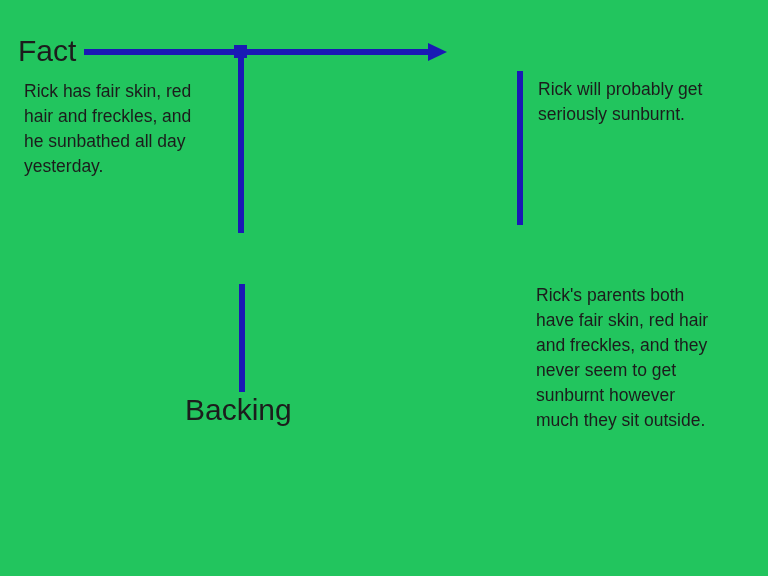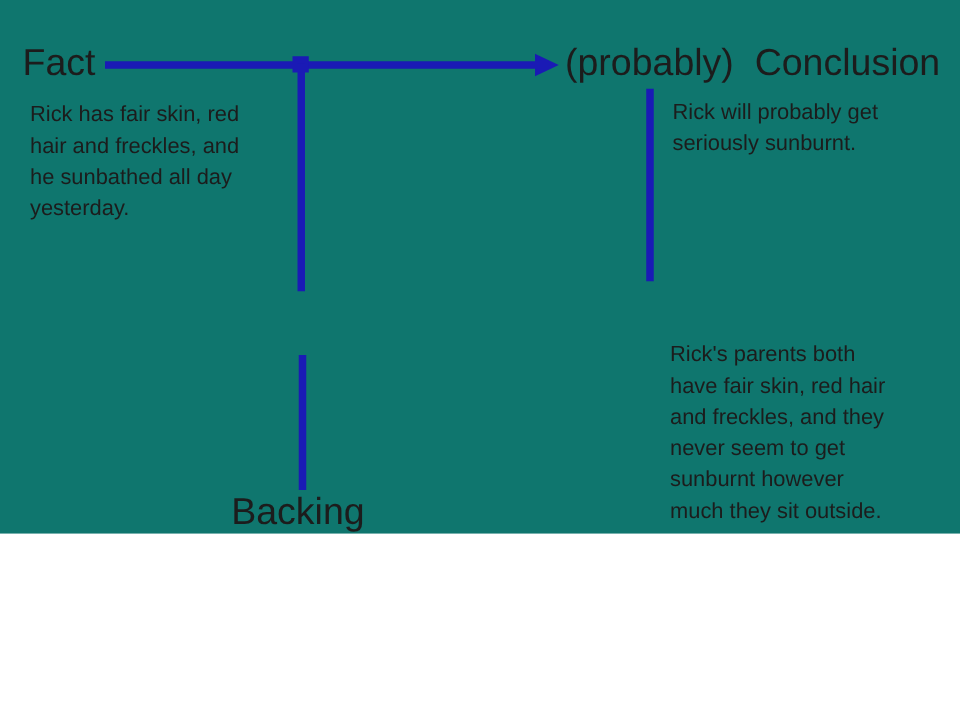--- a/index.html
+++ b/index.html
@@ -3,22 +3,22 @@
 <meta charset="utf-8">
 <style>
   html, body {
     margin: 0;
     padding: 0;
     background: #ffffff;
   }
   .canvas {
     position: relative;
     width: 768px;
-    height: 427px;
-    background: #0f766e;
+    height: 576px;
+    background: #22c55e;
     overflow: hidden;
     font-family: "Liberation Sans", sans-serif;
     color: #1c1c1c;
   }
   .heading {
     position: absolute;
     font-size: 30px;
     line-height: 34px;
     font-weight: 400;
     color: #1c1c1c;
@@ -54,38 +54,37 @@
   
   #fact-label       { left: 18px;  top: 34px; }
   #conclusion-label { left: 452px; top: 34px; }
   #warrant-label    { left: 185px; top: 240px; }
   #rebuttal-label   { left: 466px; top: 240px; }
   #backing-label    { left: 185px; top: 393px; }
   
   #fact-text       { left: 24px;  top: 79px;  width: 210px; }
   #conclusion-text { left: 538px; top: 77px;  width: 220px; }
   #warrant-text    { left: 257px; top: 286px; width: 210px; }
-  #rebuttal-text   { left: 536px; top: 271px; width: 230px; }
+  #rebuttal-text   { left: 536px; top: 283px; width: 230px; }
   #backing-text    { left: 248px; top: 449px; width: 230px; }
 </style>
 </head>
 <body>
 
 <div class="canvas">
 
   <div id="h-shaft" class="connector"></div>
   <div id="a-head" class="arrow-head"></div>
   <div id="junction" class="connector"></div>
 
   <div id="v-line-1" class="connector"></div>
   <div id="v-line-2" class="connector"></div>
   <div id="v-line-3" class="connector"></div>
 
   <div id="fact-label" class="heading">Fact</div>
-  <div id="conclusion-label" class="heading">(probably)  Conclusion</div>
   <div id="backing-label" class="heading">Backing</div>
 
   <div id="fact-text" class="body-text">Rick has fair skin, red
 hair and freckles, and
 he sunbathed all day
 yesterday.</div>
   <div id="conclusion-text" class="body-text">Rick will probably get
 seriously sunburnt.</div>
   <div id="rebuttal-text" class="body-text">Rick's parents both
 have fair skin, red hair

